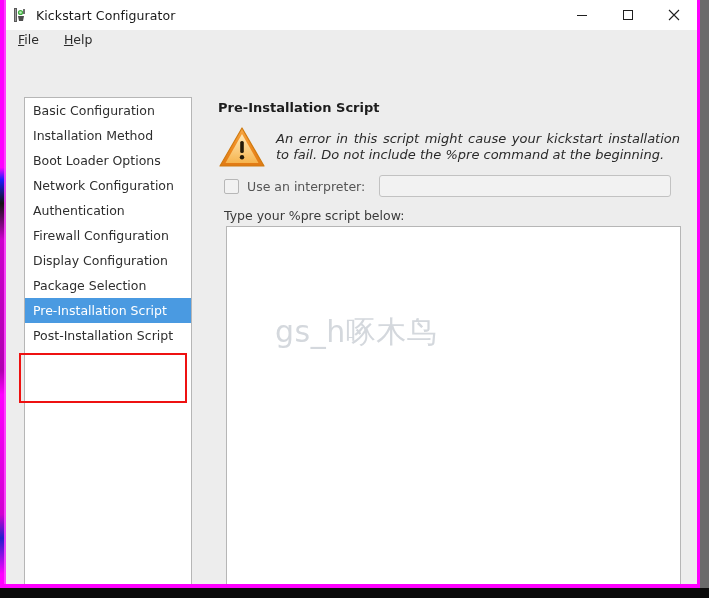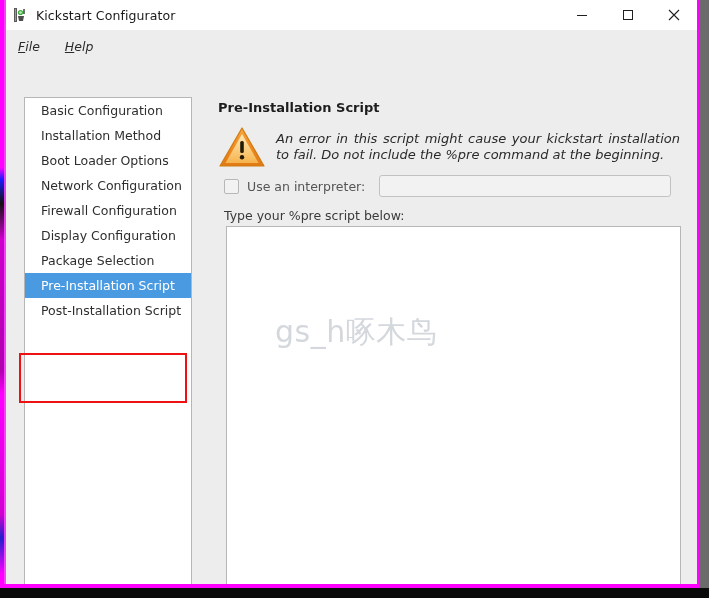--- a/index.html
+++ b/index.html
@@ -107,24 +107,23 @@
     align-items: center;
     justify-content: center;
     color: #202020;
   }
 
   
   #menubar {
     height: 26px;
     background: #ededed;
     display: flex;
-    align-items: flex-end;
+    align-items: flex-start;
     padding-left: 8px;
     border-bottom: 1px solid #ededed;
-    font-style: italic;
   }
   .menu-item {
     font-size: 12.5px;
     color: #2b2b2b;
     padding: 2px 11px 2px 4px;
     margin-right: 10px;
   }
   .mnemonic { text-decoration: underline; }
 
   
@@ -141,21 +140,21 @@
     top: 40px;
     width: 166px;
     height: 501px;
     background: #ffffff;
     border: 1px solid #b6b6b6;
     overflow: hidden;
   }
   .side-item {
     height: 25px;
     line-height: 25px;
-    padding-left: 16px;
+    padding-left: 8px;
     font-size: 12.5px;
     color: #2e2e2e;
     white-space: nowrap;
   }
   .side-item.selected {
     background: #4a9ae1;
     color: #ffffff;
   }
 
   
@@ -320,20 +319,21 @@
       <div class="menu-item"><span class="mnemonic">H</span><span>elp</span></div>
     </div>
 
     <div id="content">
 
       <div id="sidebar">
           <div class="side-item">Basic Configuration</div>
           <div class="side-item">Installation Method</div>
           <div class="side-item">Boot Loader Options</div>
           <div class="side-item">Network Configuration</div>
+          <div class="side-item">Authentication</div>
           <div class="side-item">Firewall Configuration</div>
           <div class="side-item">Display Configuration</div>
           <div class="side-item">Package Selection</div>
           <div class="side-item selected">Pre-Installation Script</div>
           <div class="side-item">Post-Installation Script</div>
         </div>
       <div id="annot-box"></div>
 
       <div id="pane">
 

